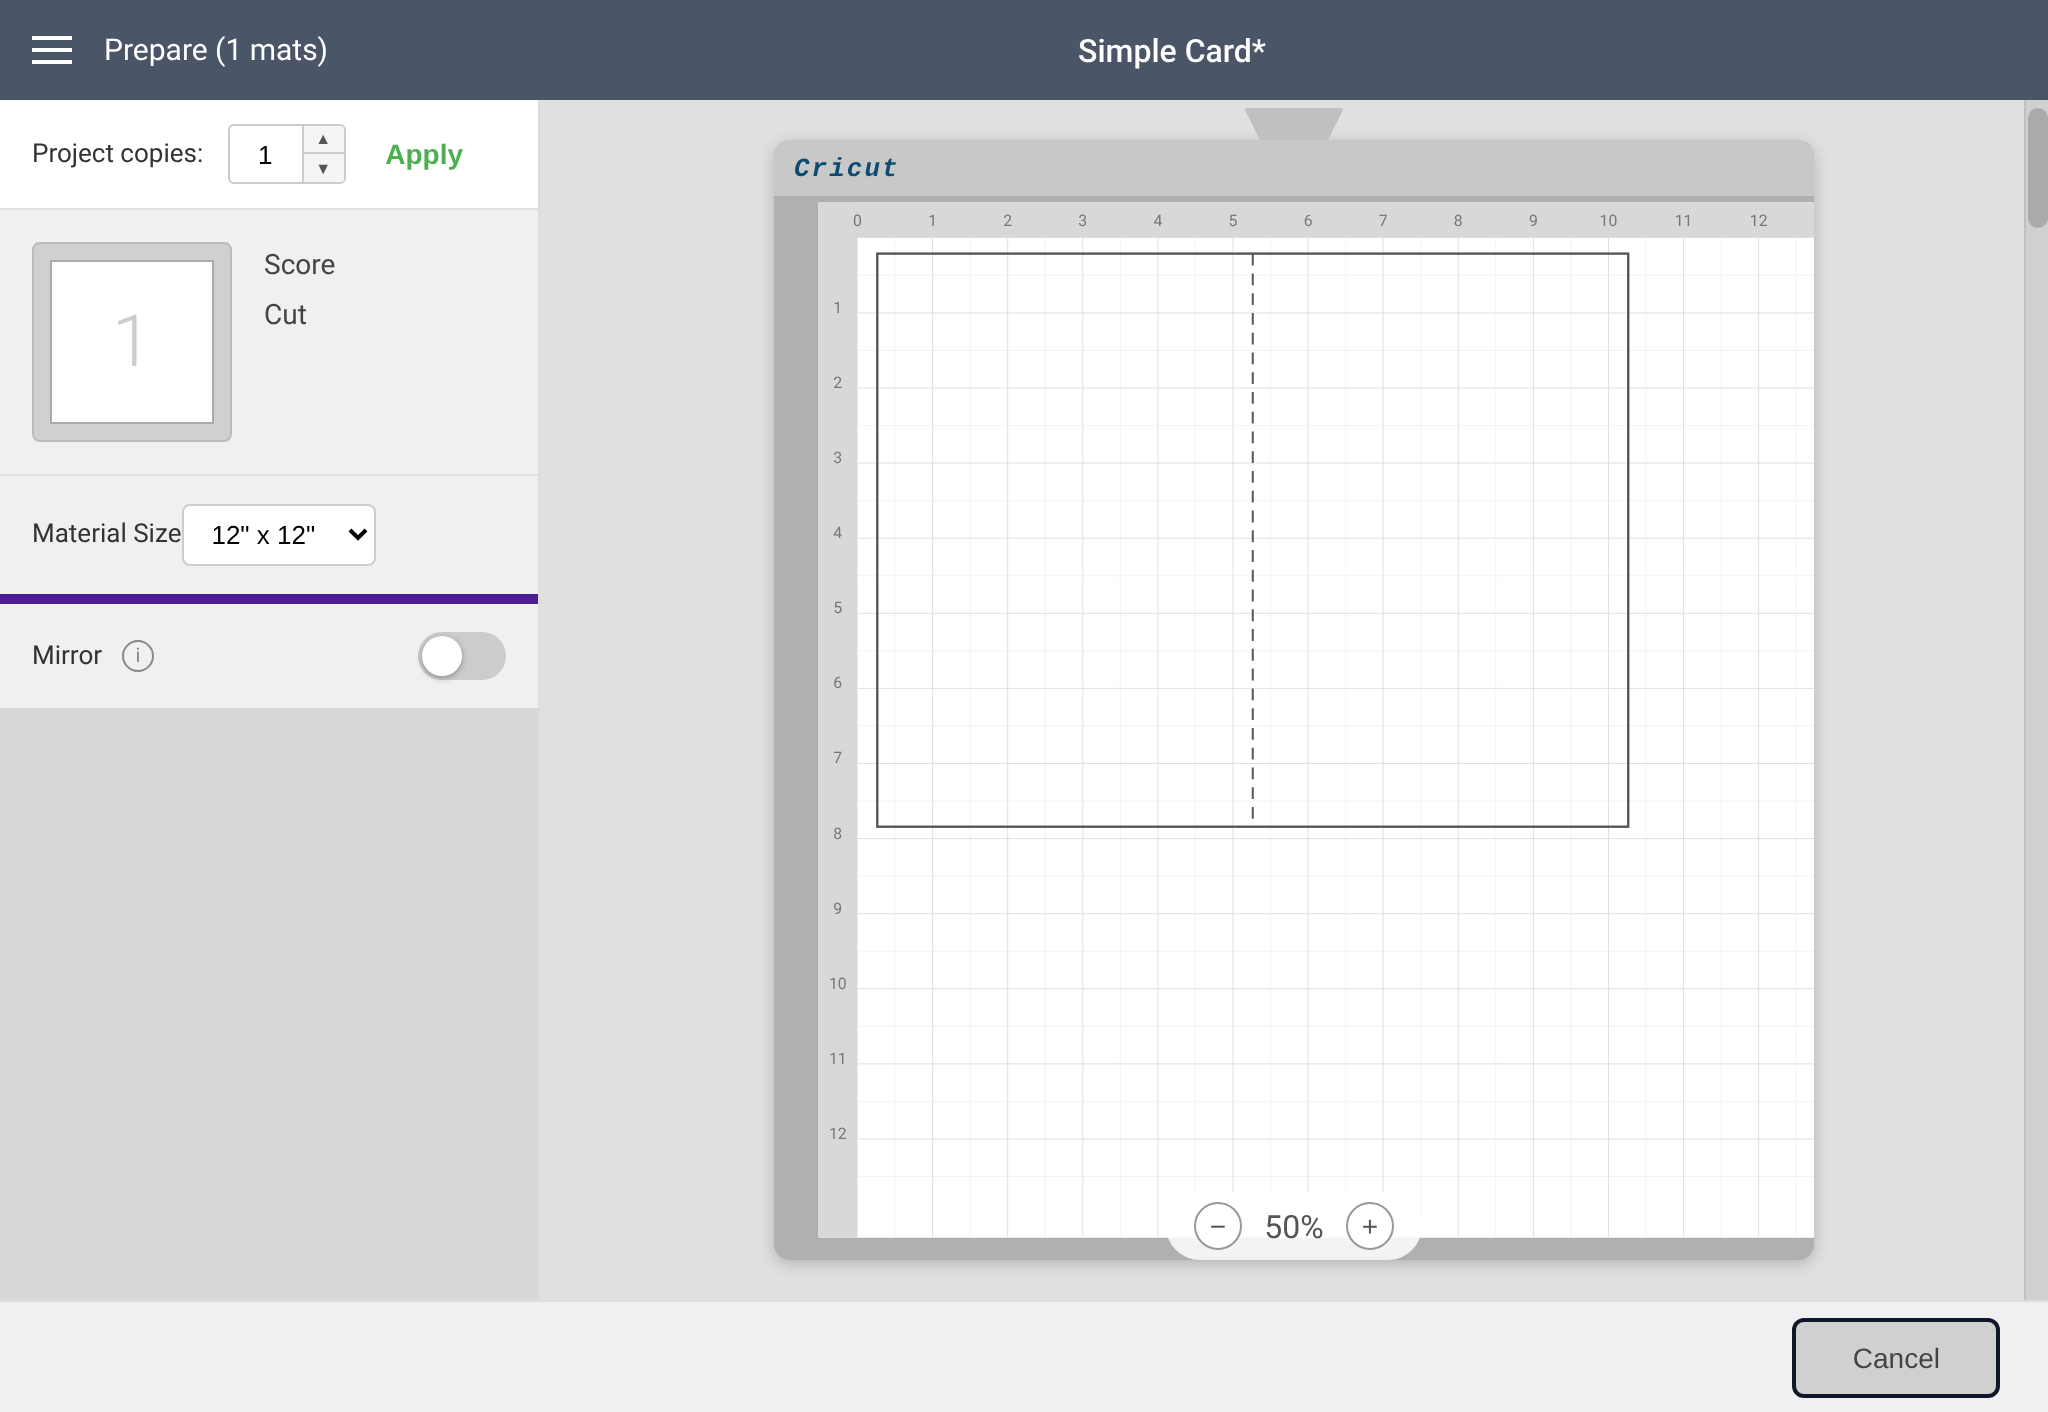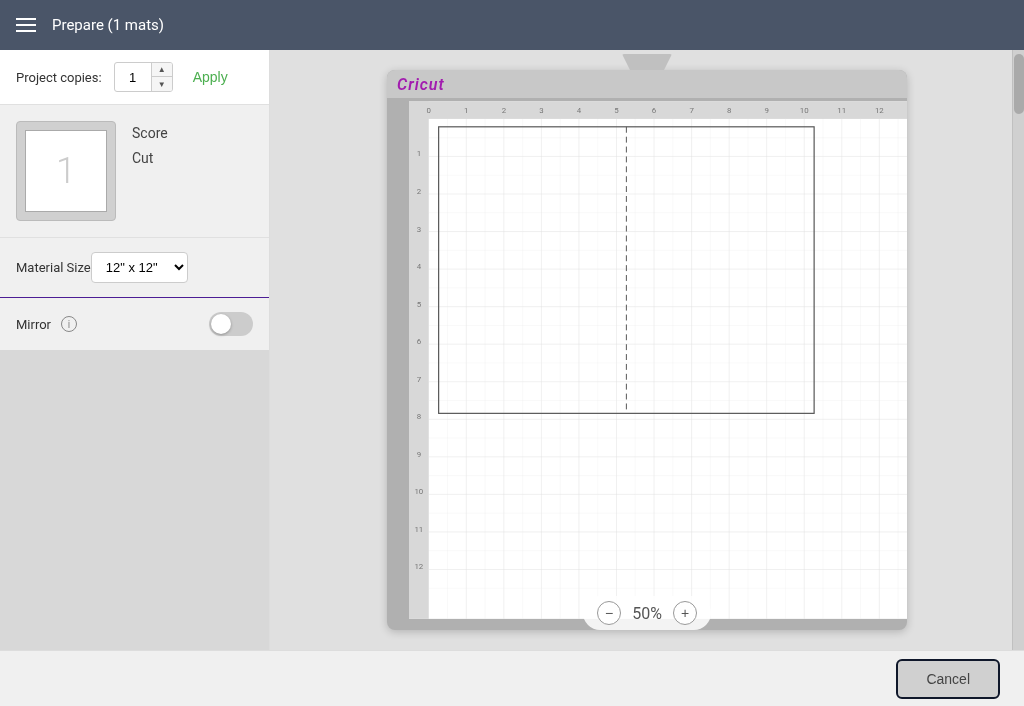--- a/index.html
+++ b/index.html
@@ -112,21 +112,21 @@
       color: #555;
       border: none;
       background: transparent;
     }
     .copies-arrow:first-child { border-bottom: 1px solid #ccc; }
     .apply-btn {
       background: transparent;
       border: none;
       color: #4caf50;
       font-size: 14px;
-      font-weight: 400;
+      font-weight: 700;
       cursor: pointer;
       padding: 4px 8px;
     }
 
     
     .mat-preview-section {
       padding: 16px;
       background: #f0f0f0;
     }
     .mat-preview-row {
@@ -189,21 +189,21 @@
       cursor: pointer;
       appearance: auto;
     }
 
     
     .mirror-row {
       display: flex;
       align-items: center;
       gap: 10px;
       padding: 14px 16px;
-      border-top: 1px solid #4c1d95;
+      border-top: 5px solid #4c1d95;
       text-align: center;
     }
     .mirror-label {
       font-size: 13px;
       color: #333;
     }
     .info-icon {
       width: 16px;
       height: 16px;
       border-radius: 50%;
@@ -284,25 +284,26 @@
       background: #c8c8c8;
       height: 28px;
       border-radius: 8px 8px 0 0;
       display: flex;
       align-items: center;
       padding: 0 10px;
       position: relative;
     }
 
     .cricut-logo {
-      font-size: 16px;
+      font-size: 13px;
       font-style: italic;
       font-weight: 600;
-      color: #a21caf;
+      color: #0c4a6e;
       letter-spacing: 1px;
+      font-family: Liberation Mono, monospace;
     }
 
     .grid-canvas {
       width: 100%;
       height: 100%;
     }
 
     
     .zoom-controls {
       position: absolute;
@@ -393,20 +394,21 @@
 </head>
 <body>
 
 <div class="header">
   <div class="header-menu">
     <span></span>
       <span></span>
       <span></span>
   </div>
   <span class="header-title">Prepare (1 mats)</span>
+  <div class="header-center">Simple Card*</div>
 </div>
 
 <div class="main-content">
 
   <div class="sidebar">
 
     <div class="project-copies-bar">
       <span class="project-copies-label">Project copies:</span>
       <div class="copies-input-wrap">
         <input type="text" class="copies-input" value="1" style="">

